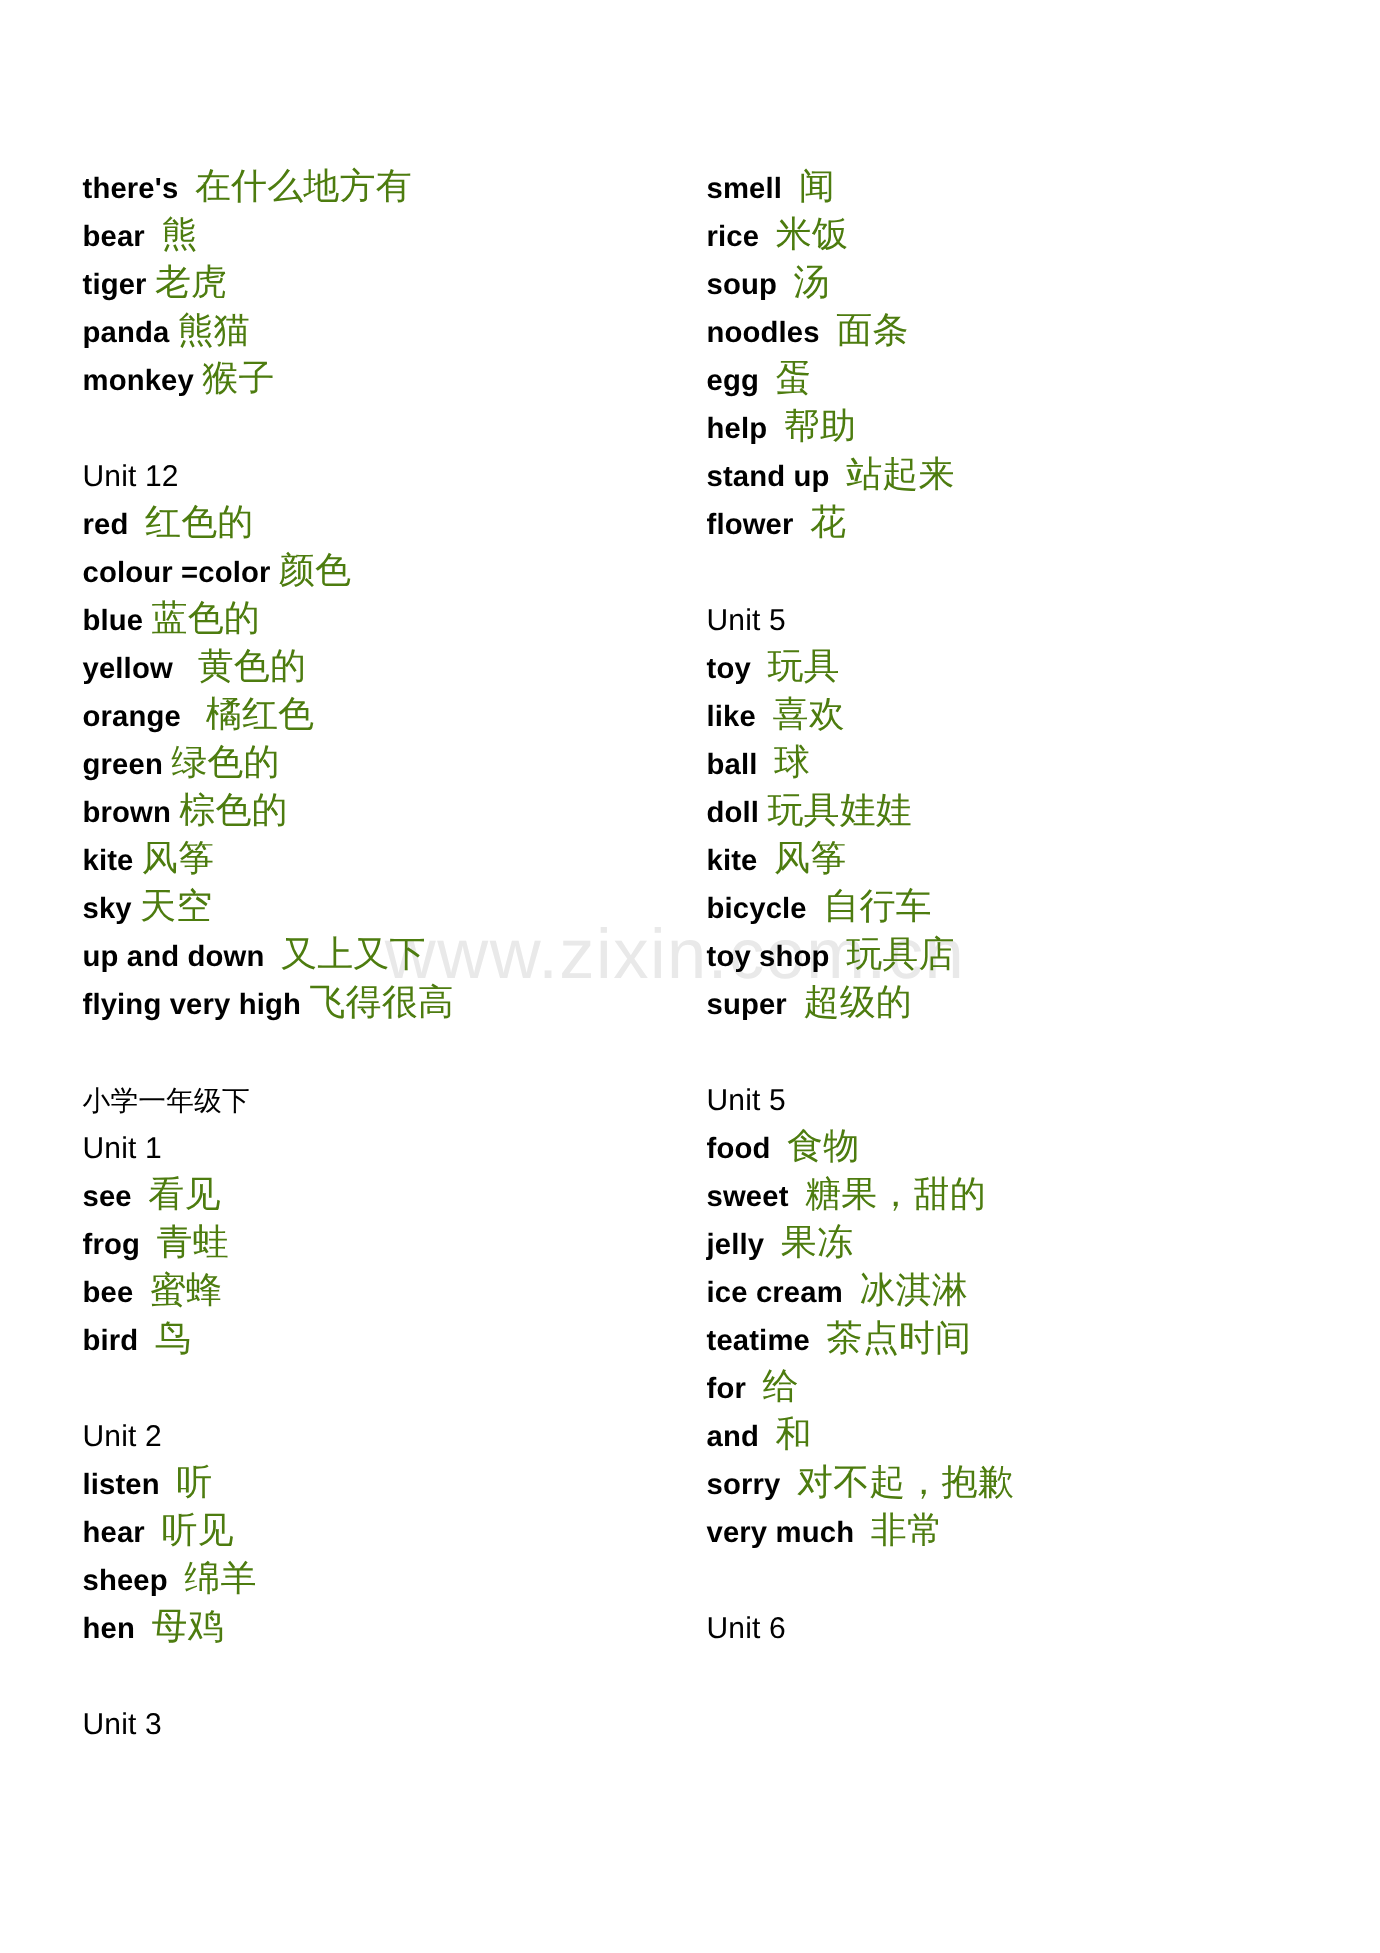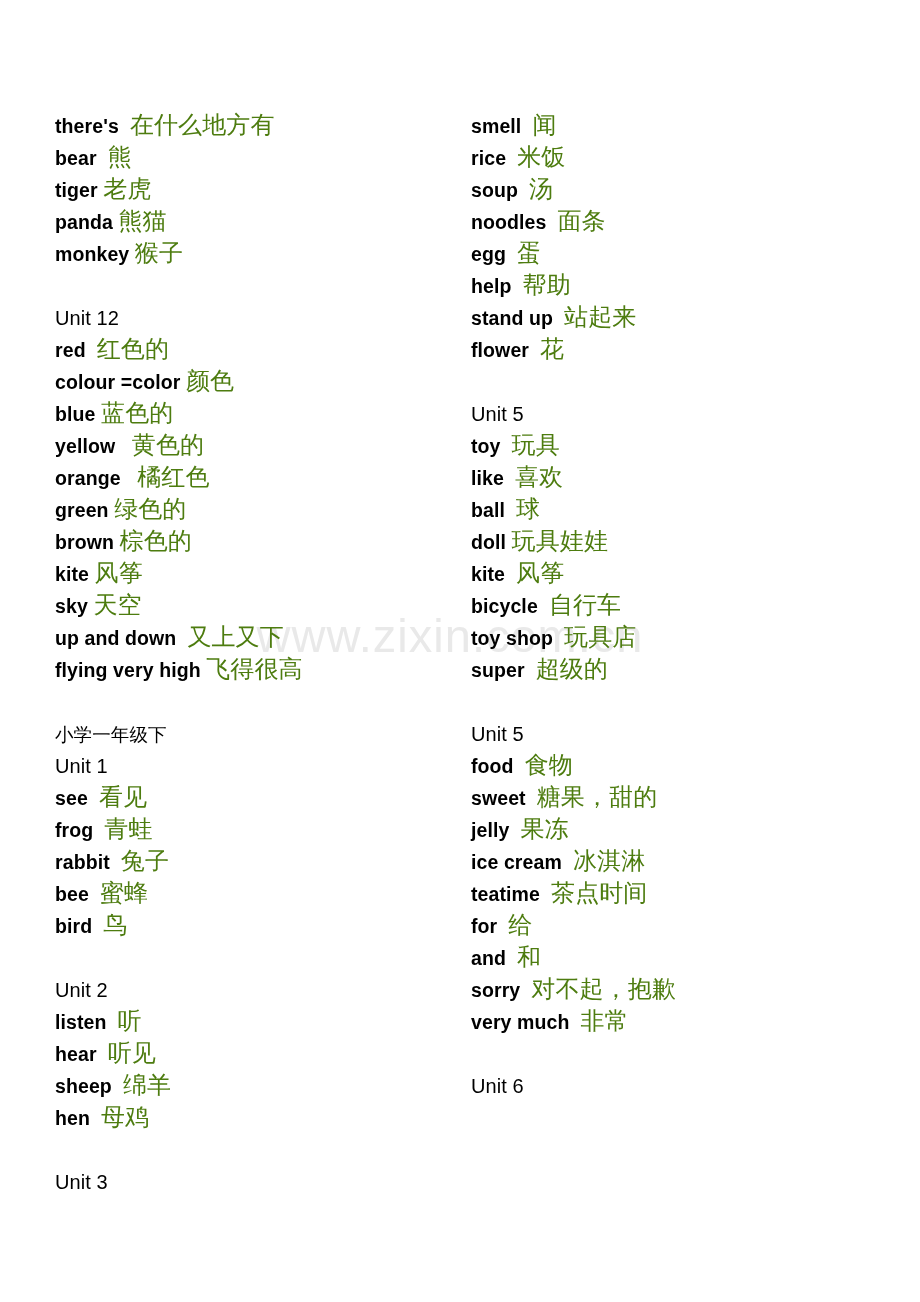--- a/index.html
+++ b/index.html
@@ -105,21 +105,20 @@
       <div class="entry"><span class="term">brown</span><span class="sp">&nbsp;</span><span class="gloss">棕色的</span></div>
       <div class="entry"><span class="term">kite</span><span class="sp">&nbsp;</span><span class="gloss">风筝</span></div>
       <div class="entry"><span class="term">sky</span><span class="sp">&nbsp;</span><span class="gloss">天空</span></div>
       <div class="entry"><span class="term">up and down</span><span class="sp">&nbsp;&nbsp;</span><span class="gloss">又上又下</span></div>
       <div class="entry"><span class="term">flying very high</span><span class="sp">&nbsp;</span><span class="gloss">飞得很高</span></div>
       <div class="entry blank">&nbsp;</div>
       <div class="entry"><span class="heading cjk">小学一年级下</span></div>
       <div class="entry"><span class="heading">Unit 1</span></div>
       <div class="entry"><span class="term">see</span><span class="sp">&nbsp;&nbsp;</span><span class="gloss">看见</span></div>
       <div class="entry"><span class="term">frog</span><span class="sp">&nbsp;&nbsp;</span><span class="gloss">青蛙</span></div>
-      <div class="entry"><span class="term">rabbit</span><span class="sp">&nbsp;&nbsp;</span><span class="gloss">兔子</span></div>
       <div class="entry"><span class="term">bee</span><span class="sp">&nbsp;&nbsp;</span><span class="gloss">蜜蜂</span></div>
       <div class="entry"><span class="term">bird</span><span class="sp">&nbsp;&nbsp;</span><span class="gloss">鸟</span></div>
       <div class="entry blank">&nbsp;</div>
       <div class="entry"><span class="heading">Unit 2</span></div>
       <div class="entry"><span class="term">listen</span><span class="sp">&nbsp;&nbsp;</span><span class="gloss">听</span></div>
       <div class="entry"><span class="term">hear</span><span class="sp">&nbsp;&nbsp;</span><span class="gloss">听见</span></div>
       <div class="entry"><span class="term">sheep</span><span class="sp">&nbsp;&nbsp;</span><span class="gloss">绵羊</span></div>
       <div class="entry"><span class="term">hen</span><span class="sp">&nbsp;&nbsp;</span><span class="gloss">母鸡</span></div>
       <div class="entry blank">&nbsp;</div>
       <div class="entry"><span class="heading">Unit 3</span></div>

